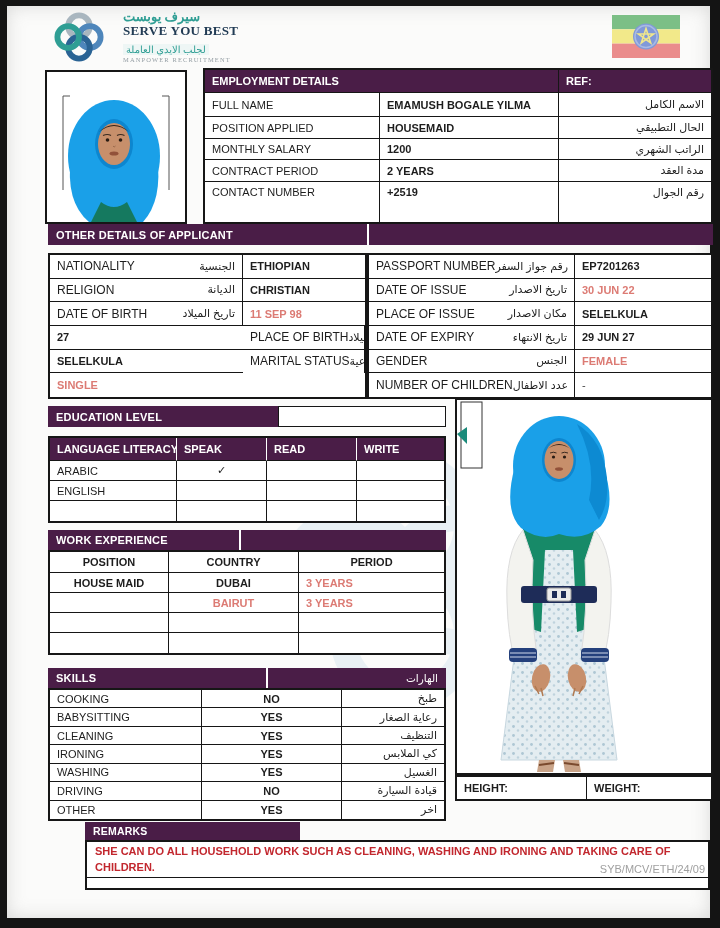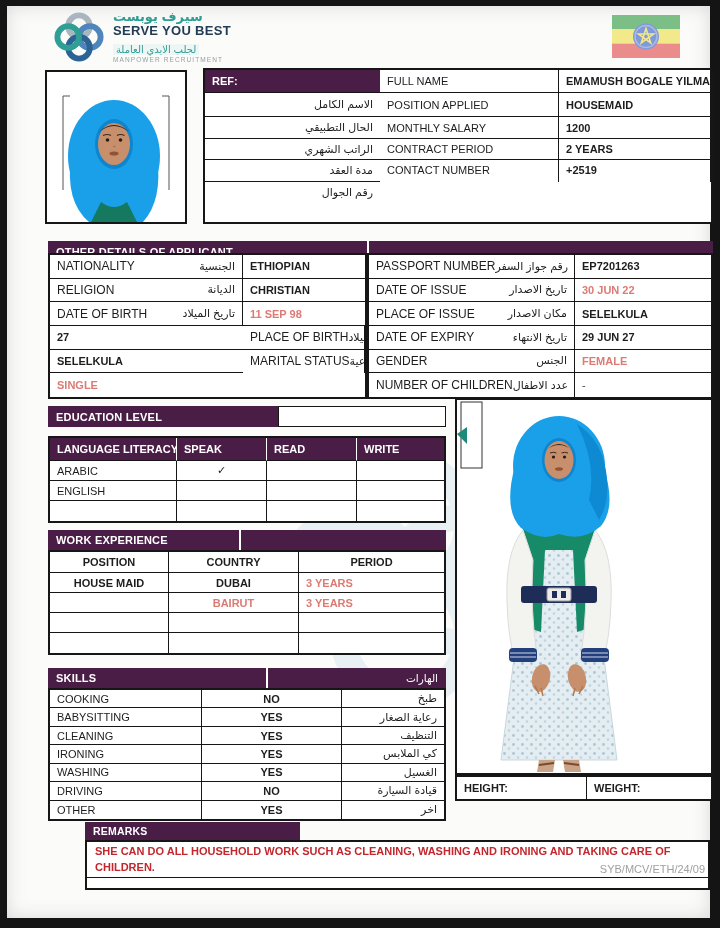--- a/index.html
+++ b/index.html
@@ -42,21 +42,21 @@
   .ctr { justify-content: center; }
   .bold { font-weight: bold; }
 
   
   .lab-ar { display: flex; justify-content: space-between; width: 100%; align-items: center; }
   .lab-ar .en { font-size: 12px; }
   .lab-ar .arr { direction: rtl; font-size: 11px; }
 
   
   #logo { display: flex; align-items: flex-start; }
-  #logo-text { margin-left: 7px; line-height: 1.1; }
+  #logo-text { margin-left: 17px; line-height: 1.1; font-family: Liberation Serif, serif; }
   #logo-text .l1 { color: #2f9e94; font-size: 13px; font-weight: bold; }
   #logo-text .l2 { color: #223c55; font-size: 13px; font-weight: bold; letter-spacing: .3px; }
   #logo-text .l3 { color: #2f9e94; font-size: 10px; background: #eef6f5; display: inline-block; padding: 0 3px; }
   #logo-text .l4 { color: #97a0a6; font-size: 6.5px; letter-spacing: 1.1px; }
 
   
   #remarks-box {
     border: 2px solid #161616; background: #fff;
   }
   #remarks-text {
@@ -128,20 +128,21 @@
       <circle cx="73.5" cy="68" r="1.8" fill="#2a1c14"></circle>
       <path d="M56,63.5 Q60.5,61.5 64,63.5" stroke="#3a2a20" stroke-width="1.2" fill="none"></path>
       <path d="M70,63.5 Q73.5,61.5 77.5,63.5" stroke="#3a2a20" stroke-width="1.2" fill="none"></path>
       <path d="M66,74 Q67,76 68.5,74" stroke="#9c6a4c" stroke-width="1" fill="none"></path>
       <ellipse cx="67" cy="81.5" rx="4.5" ry="2" fill="#925139"></ellipse>
     </svg>
   </div>
 
   <div class="tbl abs" style="left:203px;top:68px;width:510px;height:156px;
        grid-template-columns:175px 179px auto;grid-template-rows:23px 24px 22px 21px 22px auto">
+    <div class="hdr" style="grid-column:1/3">EMPLOYMENT DETAILS</div>
     <div class="hdr last-col">REF:</div>
 
     <div>FULL NAME</div>
     <div class="val">EMAMUSH BOGALE YILMA</div>
     <div class="ar last-col">الاسم الكامل</div>
 
     <div>POSITION APPLIED</div>
     <div class="val">HOUSEMAID</div>
     <div class="ar last-col">الحال التطبيقي</div>
 
@@ -151,21 +152,21 @@
 
     <div>CONTRACT PERIOD</div>
     <div class="val">2 YEARS</div>
     <div class="ar last-col">مدة العقد</div>
 
     <div class="last-row" style="align-items:flex-start;padding-top:4px">CONTACT NUMBER</div>
     <div class="val last-row" style="align-items:flex-start;padding-top:4px">+2519</div>
     <div class="ar last-col last-row" style="align-items:flex-start;padding-top:4px">رقم الجوال</div>
   </div>
 
-  <div class="bar abs" style="left:48px;top:241px;width:665px;height:21px">
+  <div class="bar abs" style="left:48px;top:224px;width:665px;height:21px">
     <span>OTHER DETAILS OF APPLICANT</span>
     <span class="divider" style="left:319px"></span>
   </div>
 
   <div class="tbl abs" style="left:48px;top:253px;width:319px;height:146px;
        grid-template-columns:193px auto;grid-template-rows:repeat(6,1fr)">
     <div>
         <span class="lab-ar">
           <span class="en">NATIONALITY</span>
           <span class="arr">الجنسية</span>

